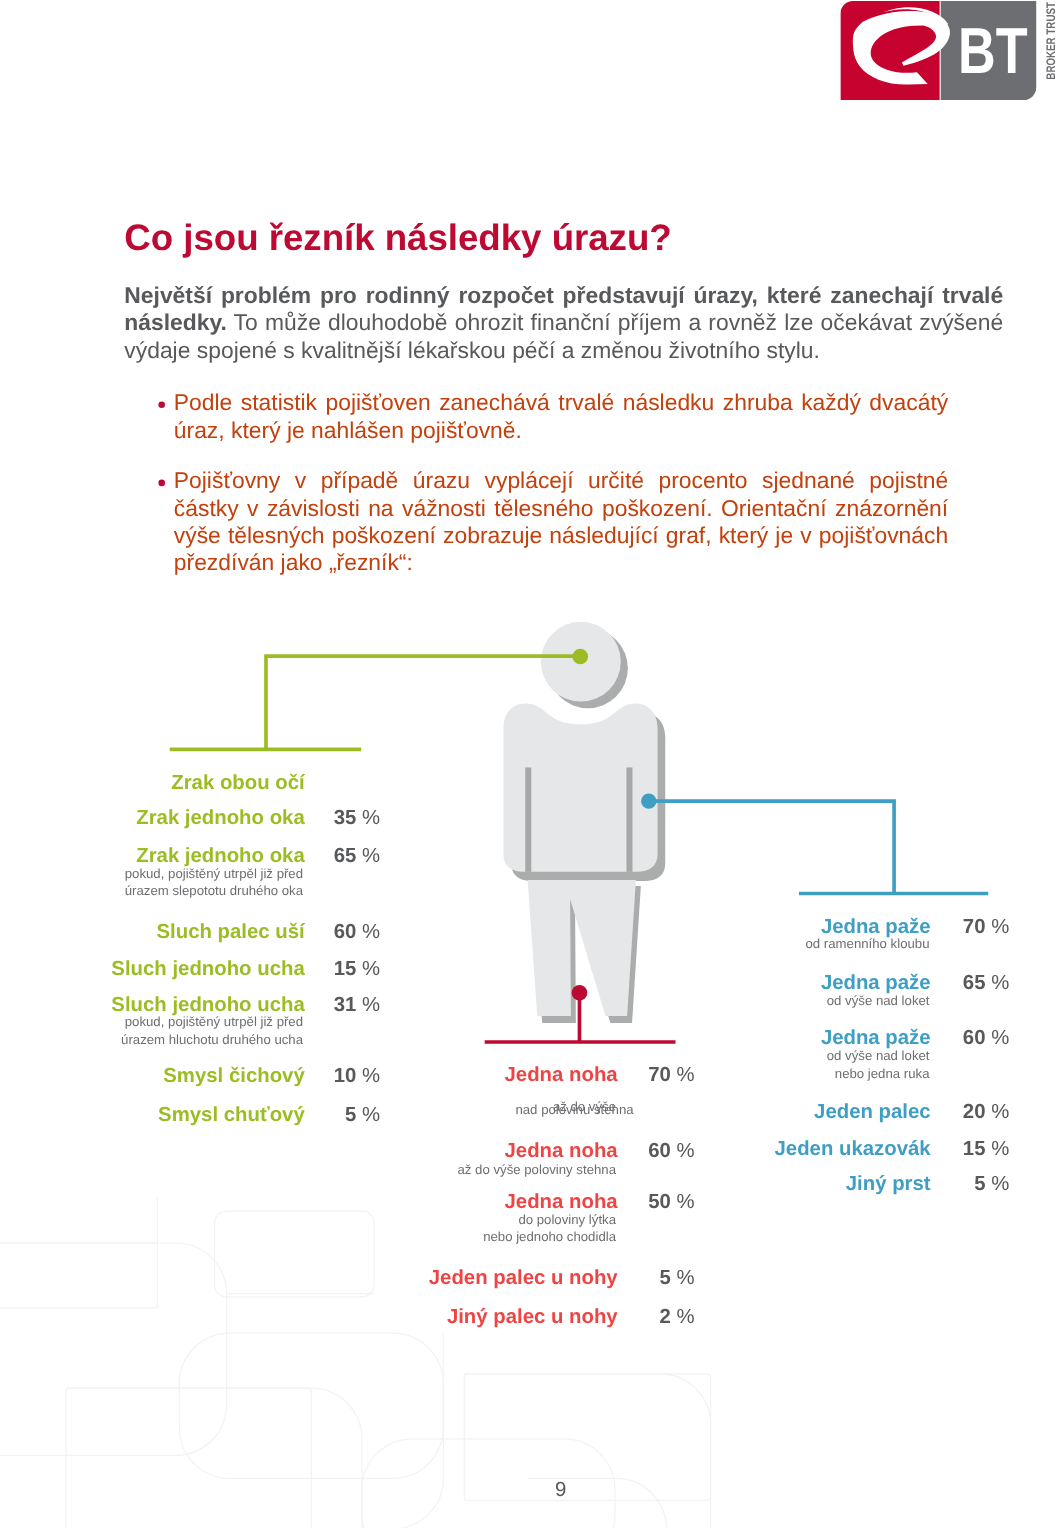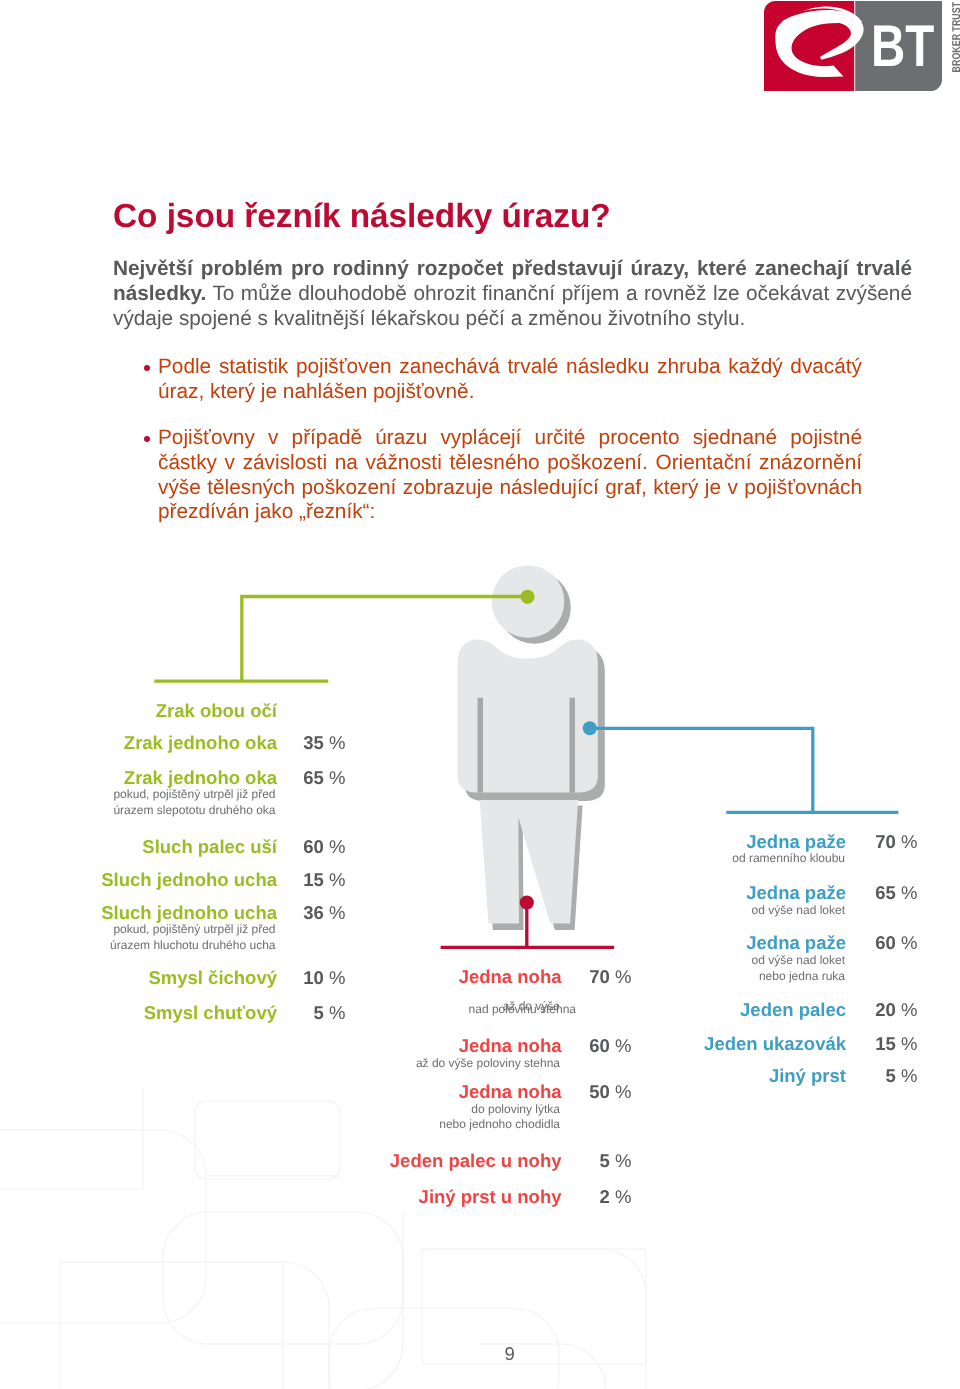--- a/index.html
+++ b/index.html
@@ -163,21 +163,21 @@
       <div class="pct" style="left: 0px; width: 345.5px; top: 734px;"><span>35</span><i> %</i></div>
       <div class="lbl green" style="left: 0px; width: 277px; top: 768.5px;">Zrak jednoho oka</div>
       <div class="pct" style="left: 0px; width: 345.5px; top: 768.5px;"><span>65</span><i> %</i></div>
       <div class="sub" style="left: 0px; width: 275.5px; top: 787.1px;">pokud, pojištěný utrpěl již před</div>
       <div class="sub" style="left: 0px; width: 275.5px; top: 802.9px;">úrazem slepototu druhého oka</div>
       <div class="lbl green" style="left: 0px; width: 277px; top: 837.5px;">Sluch palec uší</div>
       <div class="pct" style="left: 0px; width: 345.5px; top: 837.5px;"><span>60</span><i> %</i></div>
       <div class="lbl green" style="left: 0px; width: 277px; top: 871px;">Sluch jednoho ucha</div>
       <div class="pct" style="left: 0px; width: 345.5px; top: 871px;"><span>15</span><i> %</i></div>
       <div class="lbl green" style="left: 0px; width: 277px; top: 903.5px;">Sluch jednoho ucha</div>
-      <div class="pct" style="left: 0px; width: 345.5px; top: 903.5px;"><span>36</span><i> %</i></div>
+      <div class="pct" style="left: 0px; width: 345.5px; top: 903.5px;"><span>31</span><i> %</i></div>
       <div class="sub" style="left: 0px; width: 275.5px; top: 922.1px;">pokud, pojištěný utrpěl již před</div>
       <div class="sub" style="left: 0px; width: 275.5px; top: 937.9px;">úrazem hluchotu druhého ucha</div>
       <div class="lbl green" style="left: 0px; width: 277px; top: 969px;">Smysl čichový</div>
       <div class="pct" style="left: 0px; width: 345.5px; top: 969px;"><span>10</span><i> %</i></div>
       <div class="lbl green" style="left: 0px; width: 277px; top: 1003.5px;">Smysl chuťový</div>
       <div class="pct" style="left: 0px; width: 345.5px; top: 1003.5px;"><span>5</span><i> %</i></div>
       <div class="lbl blue" style="left: 0px; width: 846px; top: 832.7px;">Jedna paže</div>
       <div class="pct" style="left: 0px; width: 917.5px; top: 832.7px;"><span>70</span><i> %</i></div>
       <div class="sub" style="left: 0px; width: 845px; top: 851.3px;">od ramenního kloubu</div>
       <div class="lbl blue" style="left: 0px; width: 846px; top: 884.2px;">Jedna paže</div>
@@ -199,18 +199,18 @@
       <div class="sub" style="left: 16px; width: 560px; top: 1002.3px;">nad polovinu stehna</div>
       <div class="lbl red" style="left: 0px; width: 561.5px; top: 1037.2px;">Jedna noha</div>
       <div class="pct" style="left: 0px; width: 631.5px; top: 1037.2px;"><span>60</span><i> %</i></div>
       <div class="sub" style="left: 0px; width: 560px; top: 1055.8px;">až do výše poloviny stehna</div>
       <div class="lbl red" style="left: 0px; width: 561.5px; top: 1083px;">Jedna noha</div>
       <div class="pct" style="left: 0px; width: 631.5px; top: 1083px;"><span>50</span><i> %</i></div>
       <div class="sub" style="left: 0px; width: 560px; top: 1117.4px;">nebo jednoho chodidla</div>
       <div class="sub" style="left: 0px; width: 560px; top: 1101.6px;">do poloviny lýtka</div>
       <div class="lbl red" style="left: 0px; width: 561.5px; top: 1152px;">Jeden palec u nohy</div>
       <div class="pct" style="left: 0px; width: 631.5px; top: 1152px;"><span>5</span><i> %</i></div>
-      <div class="lbl red" style="left: 0px; width: 561.5px; top: 1188px;">Jiný prst u nohy</div>
+      <div class="lbl red" style="left: 0px; width: 561.5px; top: 1188px;">Jiný palec u nohy</div>
       <div class="pct" style="left: 0px; width: 631.5px; top: 1188px;"><span>2</span><i> %</i></div>
     </div>
 
   <div id="pageno">9</div>
 </div>
 
 </body></html>

